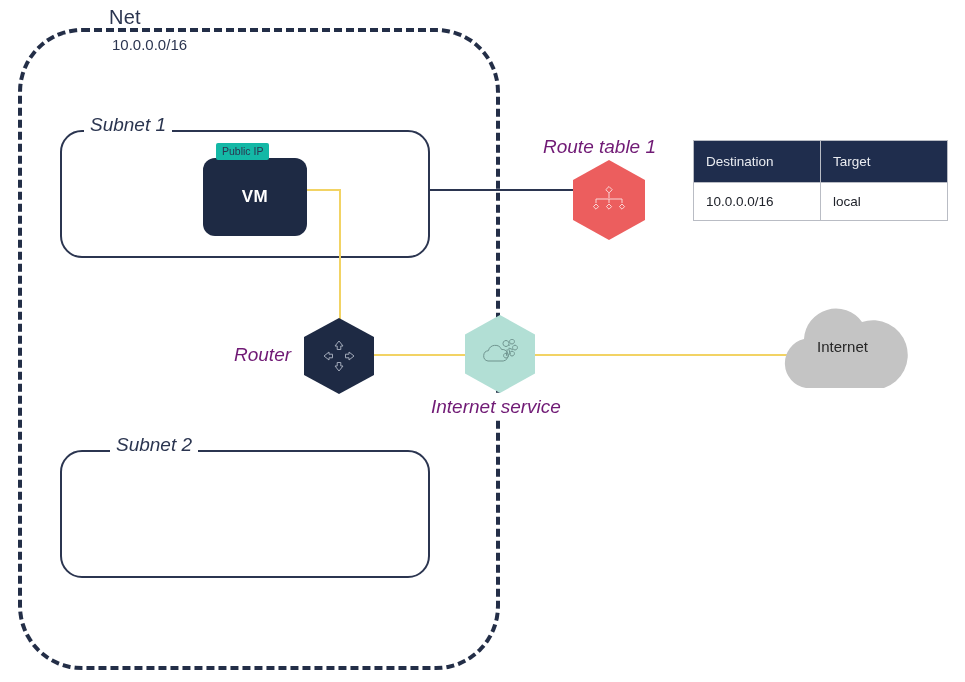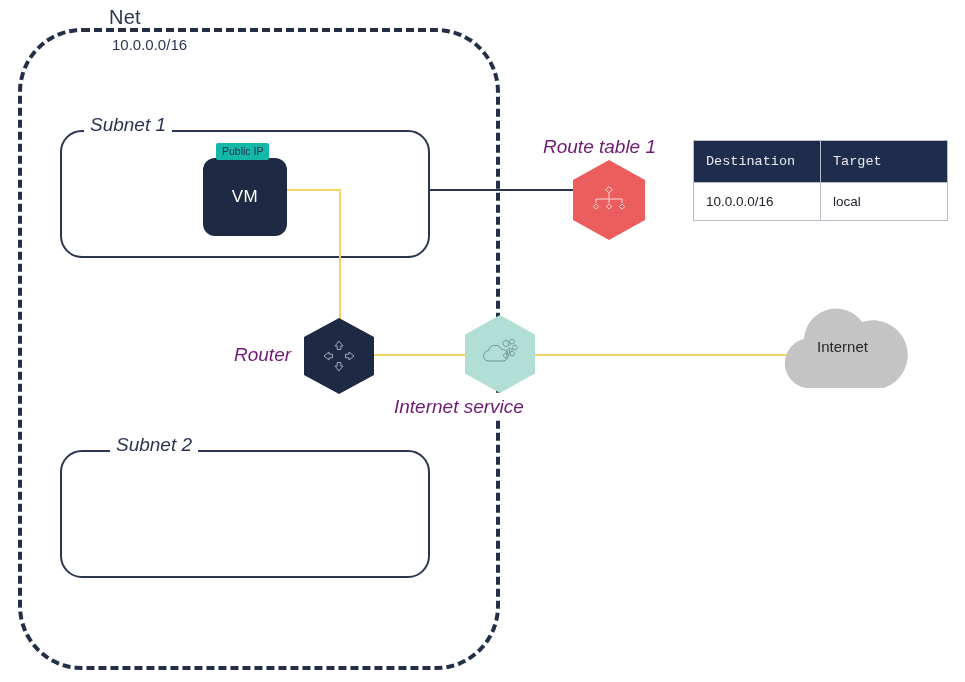--- a/index.html
+++ b/index.html
@@ -69,24 +69,25 @@
     line-height: 22px;
     font-style: italic;
   }
   #subnet1-title { left: 84px; top: 114px; }
   #subnet2-title { left: 110px; top: 434px; }
 
   
   #vm-box {
     left: 203px;
     top: 158px;
-    width: 84px;
+    width: 104px;
     height: 78px;
     background: #1e2a44;
     border-radius: 12px;
+    font-weight: bold;
   }
   #vm-label {
     position: absolute;
     left: 0; right: 0;
     top: 50%;
     transform: translateY(-50%);
     text-align: center;
     color: #ffffff;
     font-size: 17px;
     letter-spacing: .5px;
@@ -134,21 +135,21 @@
     transform: translateY(-50%);
     display: flex;
     align-items: center;
     justify-content: center;
   }
 
   
   .node-label { font-size: 19px; color: #701a75; white-space: nowrap; line-height: 22px; font-style: italic; }
   #route-table-label { left: 543px; top: 136px; }
   #router-label      { left: 234px; top: 344px; }
-  #internet-service-label { left: 392px; top: 396px; background: #ffffff; padding: 0 2px; }
+  #internet-service-label { left: 429px; top: 396px; background: #ffffff; padding: 0 2px; }
 
   
   #internet-cloud { left: 770px; top: 300px; width: 145px; height: 92px; }
   #internet-label {
     position: absolute;
     left: 0; right: 0;
     top: 50%;
     transform: translateY(-50%);
     text-align: center;
     font-size: 15px;
@@ -171,21 +172,20 @@
     padding: 10px 12px;
     font-weight: normal;
     font-size: 13.5px;
     line-height: 17px;
   }
   #route-table thead th {
     background: #1f2d4d;
     color: #e9ebf0;
     padding-top: 12px;
     padding-bottom: 12px;
-    font-family: Liberation Mono, monospace;
   }
   #route-table tbody td { color: #20232b; }
 </style>
 </head>
 <body>
 
 <div id="canvas">
 
   <div class="abs" id="net-boundary"></div>
   <div class="abs" id="net-title">Net</div>

